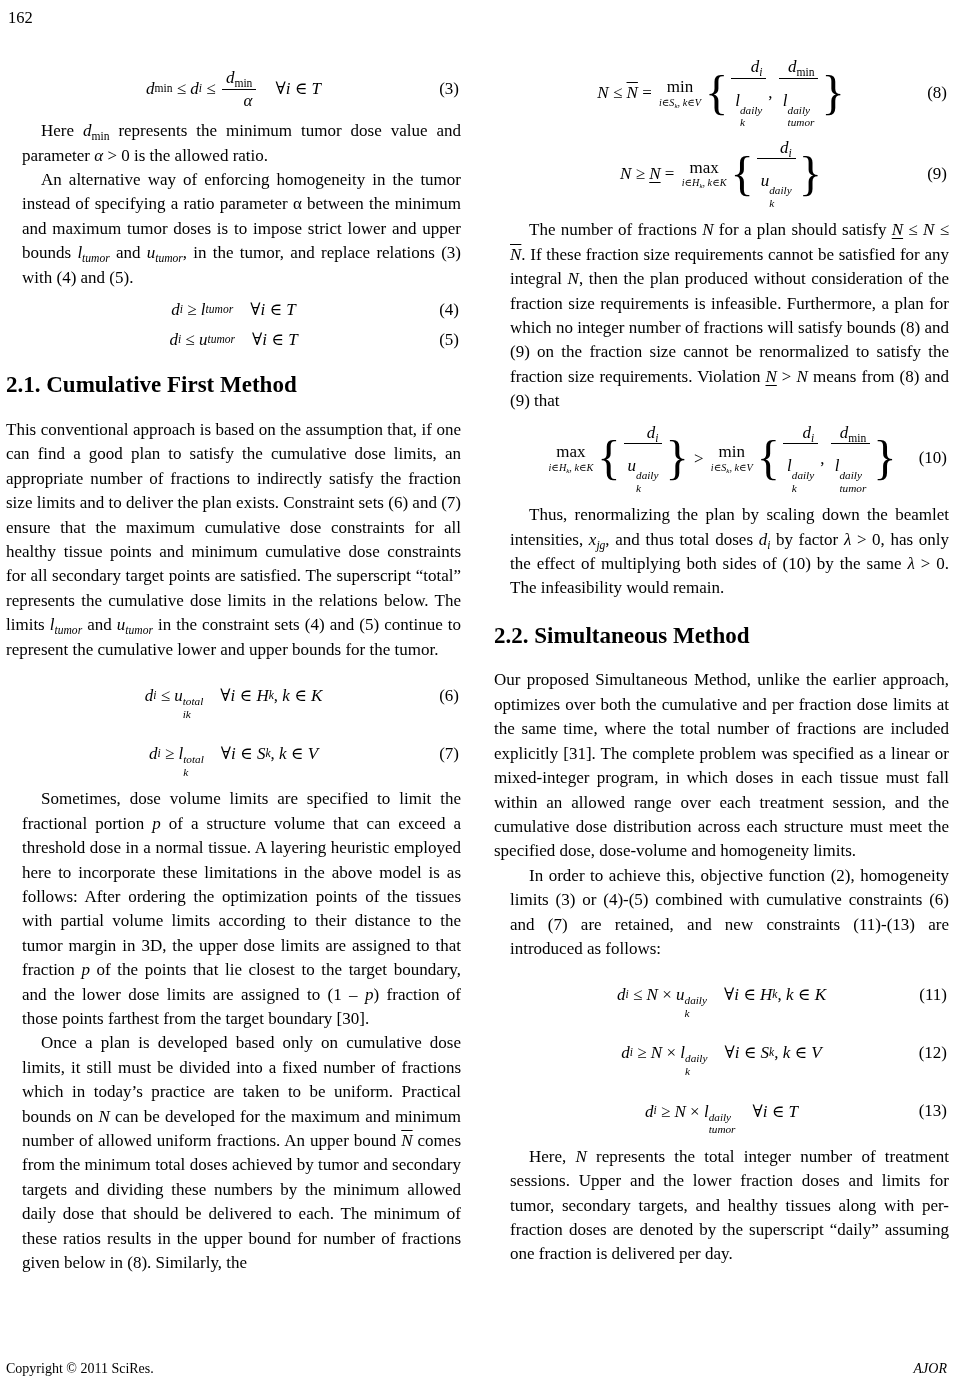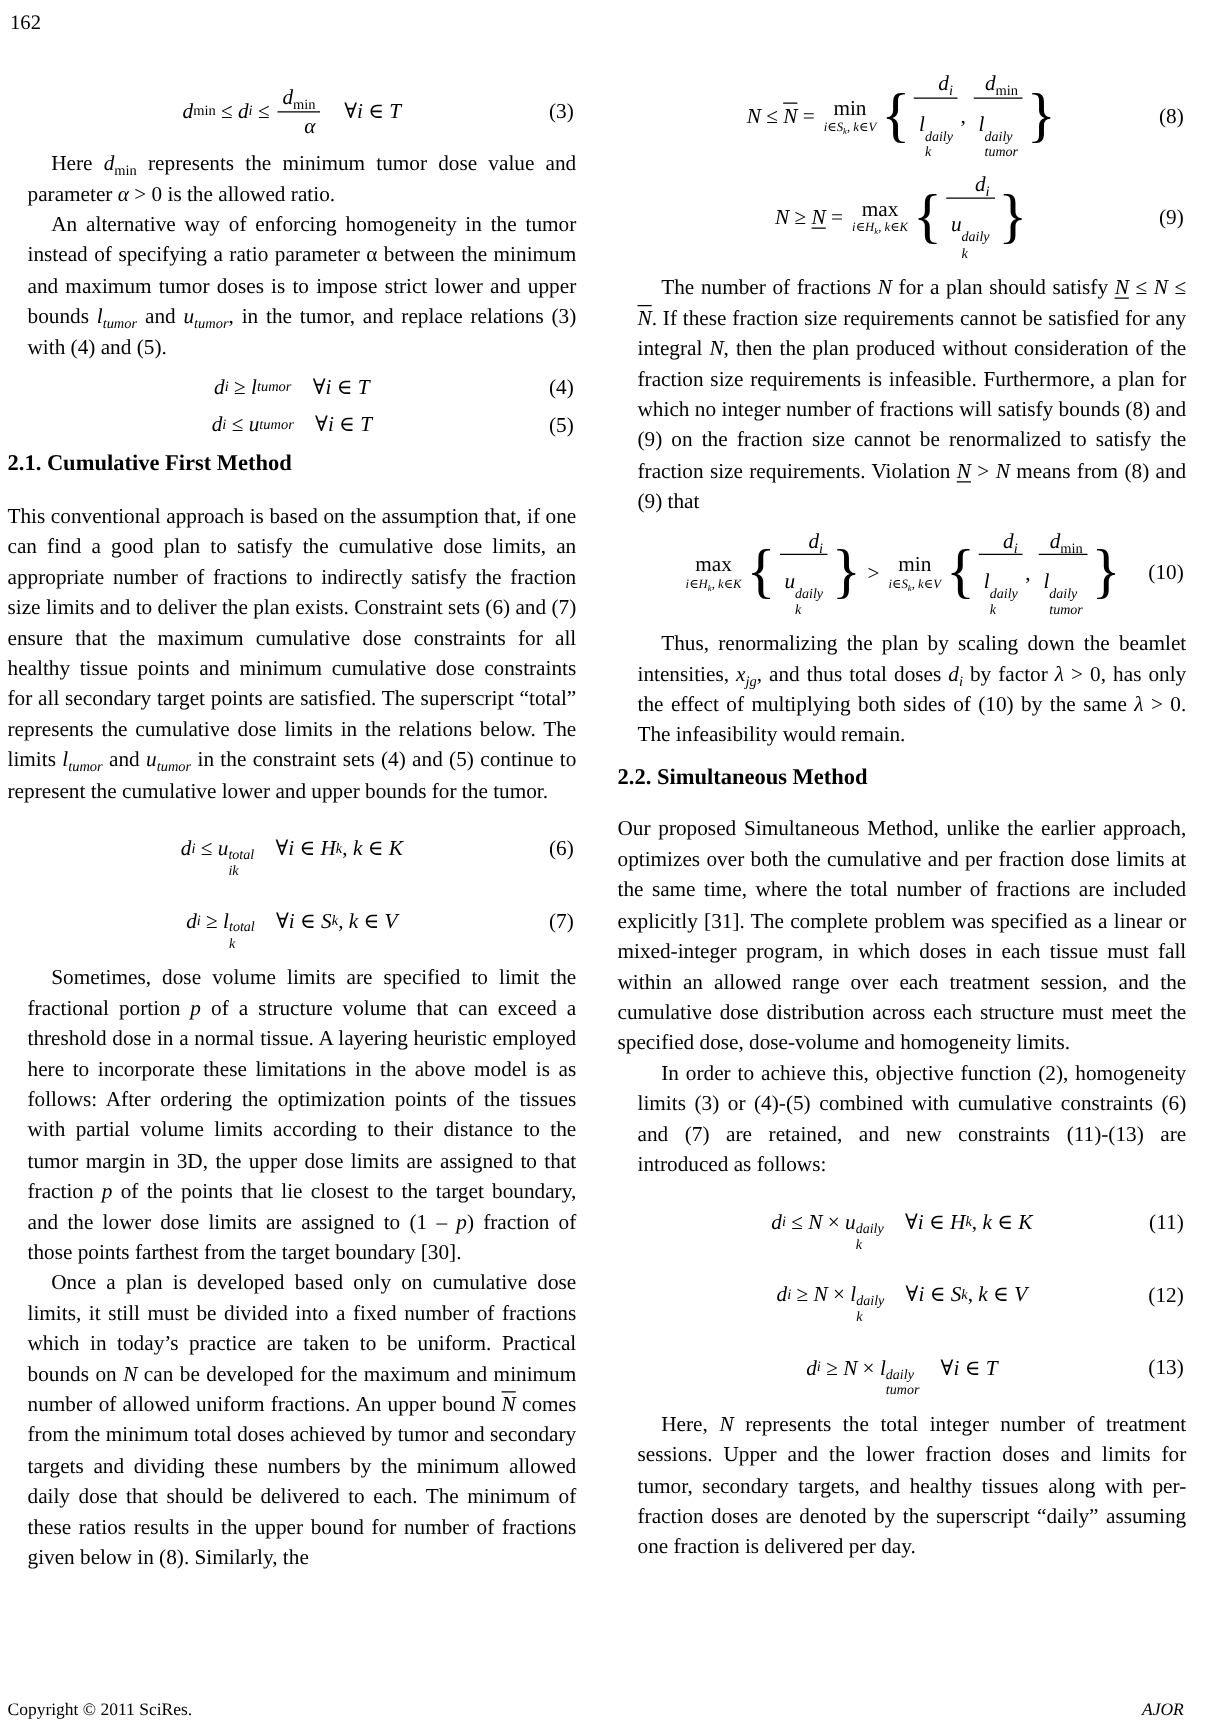--- a/index.html
+++ b/index.html
@@ -11,21 +11,21 @@
     font-size: 17px; padding: 8px 6px; overflow: hidden;
   }
   .page-header { position: relative; height: 24px; font-size: 16.5px; }
   .page-number { position: absolute; left: 2px; top: 0; }
   .running-title { text-align: center; }
   .rt-italic { font-style: italic; margin-left: 12px; letter-spacing: 1px; }
   .columns { display: flex; justify-content: space-between; margin-top: 16px; }
   .col { width: 455px; text-align: justify; line-height: 24.4px; }
   .para { margin: 0; }
   .para.indent { text-indent: 19px; margin-left: 16px; }
-  .section-heading { font-size: 18px; font-weight: bold; margin: 10px 0 19px; text-align: left; line-height: 1.2; }
+  .section-heading { font-size: 23px; font-weight: bold; margin: 21px 0 19px; text-align: left; line-height: 1.2; }
   .equation { position: relative; text-align: center; margin: 9px 0; padding: 0 40px; line-height: 1.25; }
   .equation.mt { margin-top: 20px; }
   .eq-num { position: absolute; right: 2px; top: 50%; transform: translateY(-50%); }
   .eq-body { display: inline-flex; align-items: center; flex-wrap: nowrap; white-space: pre; }
   .tk-i { font-style: italic; }
   .tk-u { text-decoration: underline; text-underline-offset: 3px; }
   .tk-o { text-decoration: overline; }
   sub, sup { font-size: 68%; line-height: 0; }
   sub { vertical-align: -0.35em; }
   .ss { display: inline-flex; flex-direction: column; align-items: flex-start;

